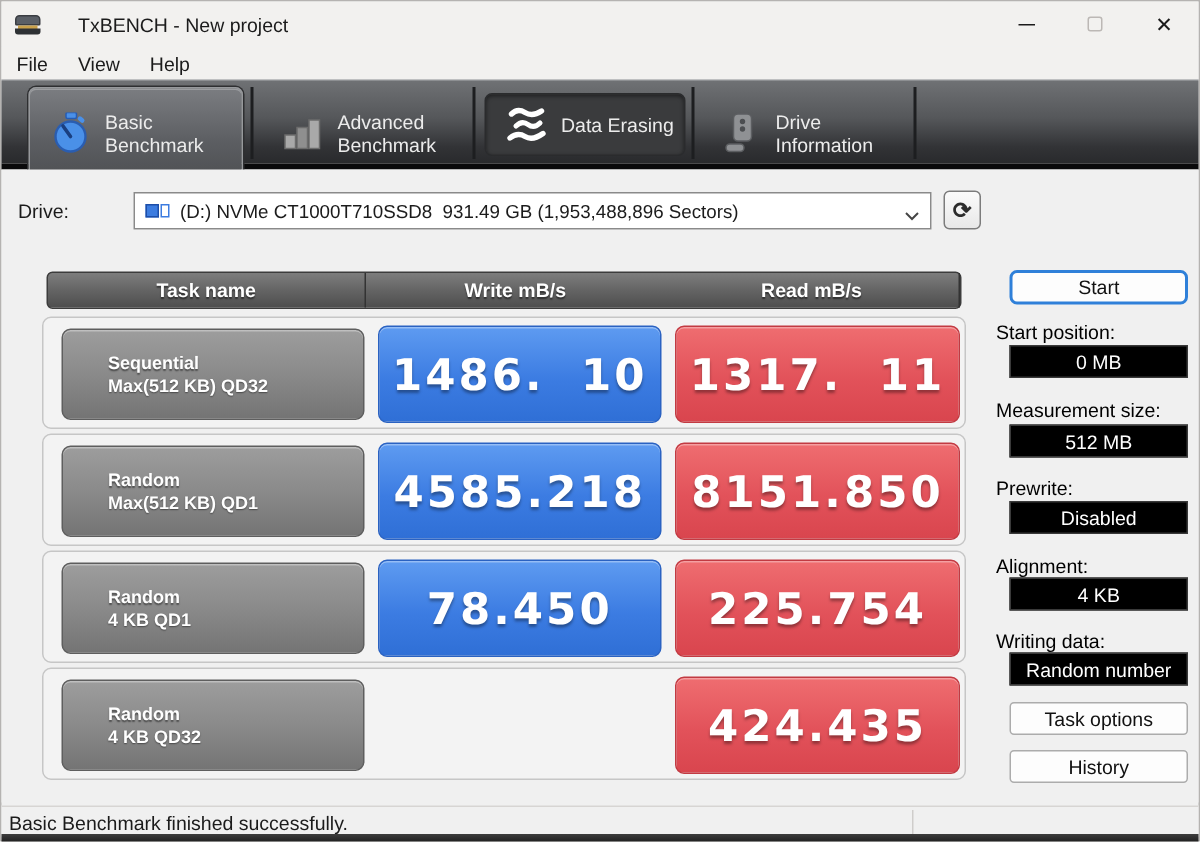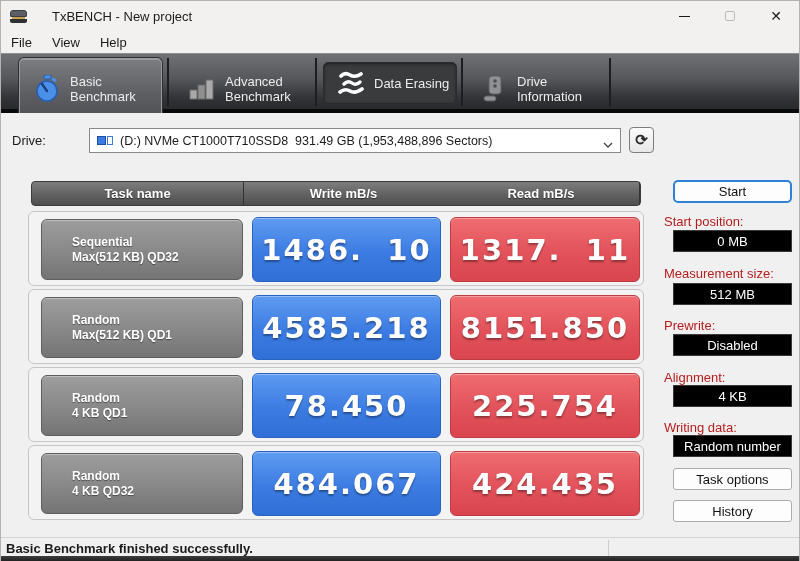--- a/index.html
+++ b/index.html
@@ -70,27 +70,27 @@
     box-shadow:inset 0 1px 0 rgba(255,255,255,.35); display:flex; flex-direction:column; justify-content:center; padding-left:30px; }
   .task-btn span { color:#fff; font-size:12px; font-weight:bold; line-height:15px; text-shadow:0 1px 1px rgba(0,0,0,.45); }
 
   .val { position:absolute; top:5px; height:65px; border-radius:6px; display:flex; align-items:center; justify-content:center;
     color:#fff; font-family:"DejaVu Sans", sans-serif; font-weight:bold; font-size:29px; letter-spacing:2px; white-space:pre;
     text-shadow:0 2px 2px rgba(0,0,0,.35); }
   .val-read { left:223px; width:189px; background:linear-gradient(#5e9bf1,#3c7ce2 55%,#2f6fd6); border:1px solid #2a62c2; box-shadow:inset 0 1px 0 rgba(255,255,255,.35); }
   .val-write { left:421px; width:190px; background:linear-gradient(#ef6d70,#e2525a 55%,#d9454e); border:1px solid #c23a42; box-shadow:inset 0 1px 0 rgba(255,255,255,.35); }
 
   
-  .side-label { position:absolute; left:663px; font-size:13px; color:#b91c1c; }
+  .side-label { position:absolute; left:663px; font-size:13px; color:#000000; }
   .side-box { position:absolute; left:672px; width:119px; height:22px; background:#000; border:1px solid #3a3a3a; color:#fff; font-size:13px; display:flex; align-items:center; justify-content:center; }
   .start-btn { position:absolute; left:672px; top:67px; width:119px; height:23px; background:#fdfdfd; border:2px solid #2f80d9; border-radius:5px; font-size:13px; color:#111; display:flex; align-items:center; justify-content:center; }
   .side-btn { position:absolute; left:672px; width:119px; height:22px; background:#fdfdfd; border:1px solid #acacac; border-radius:3px; font-size:13px; color:#111; display:flex; align-items:center; justify-content:center; }
 
   
-  .statusbar { position:absolute; left:0; top:536px; width:100%; height:21px; background:#f0f0f0; border-top:1px solid #d7d5d3; display:flex; align-items:center;font-weight:bold; }
+  .statusbar { position:absolute; left:0; top:536px; width:100%; height:21px; background:#f0f0f0; border-top:1px solid #d7d5d3; display:flex; align-items:center; }
   .status-text { font-size:13px; color:#1b1b1b; margin-left:5px; }
   .status-sep { position:absolute; left:607px; top:2px; height:17px; width:1px; background:#cfcdcb; }
   .bottom-strip { position:absolute; left:0; top:555px; width:100%; height:6px; background:linear-gradient(#3d3d3d,#1c1c1c); }
 </style>
 </head>
 <body>
 
 <div id="app">
 
   <div class="titlebar">
@@ -225,21 +225,20 @@
       </div>
       <div class="val val-read">78.450</div>
       <div class="val val-write">225.754</div>
     </div>
 
     <div class="row-card row-3">
       <div class="task-btn">
         <span>Random</span>
           <span>4 KB QD32</span>
       </div>
-      <div class="val val-read">484.067</div>
       <div class="val val-write">424.435</div>
     </div>
 
     <div class="start-btn">Start</div>
 
     <span class="side-label" style="top:101px">Start position:</span>
     <div class="side-box" style="top:117px">0 MB</div>
 
     <span class="side-label" style="top:153px">Measurement size:</span>
     <div class="side-box" style="top:170px">512 MB</div>

